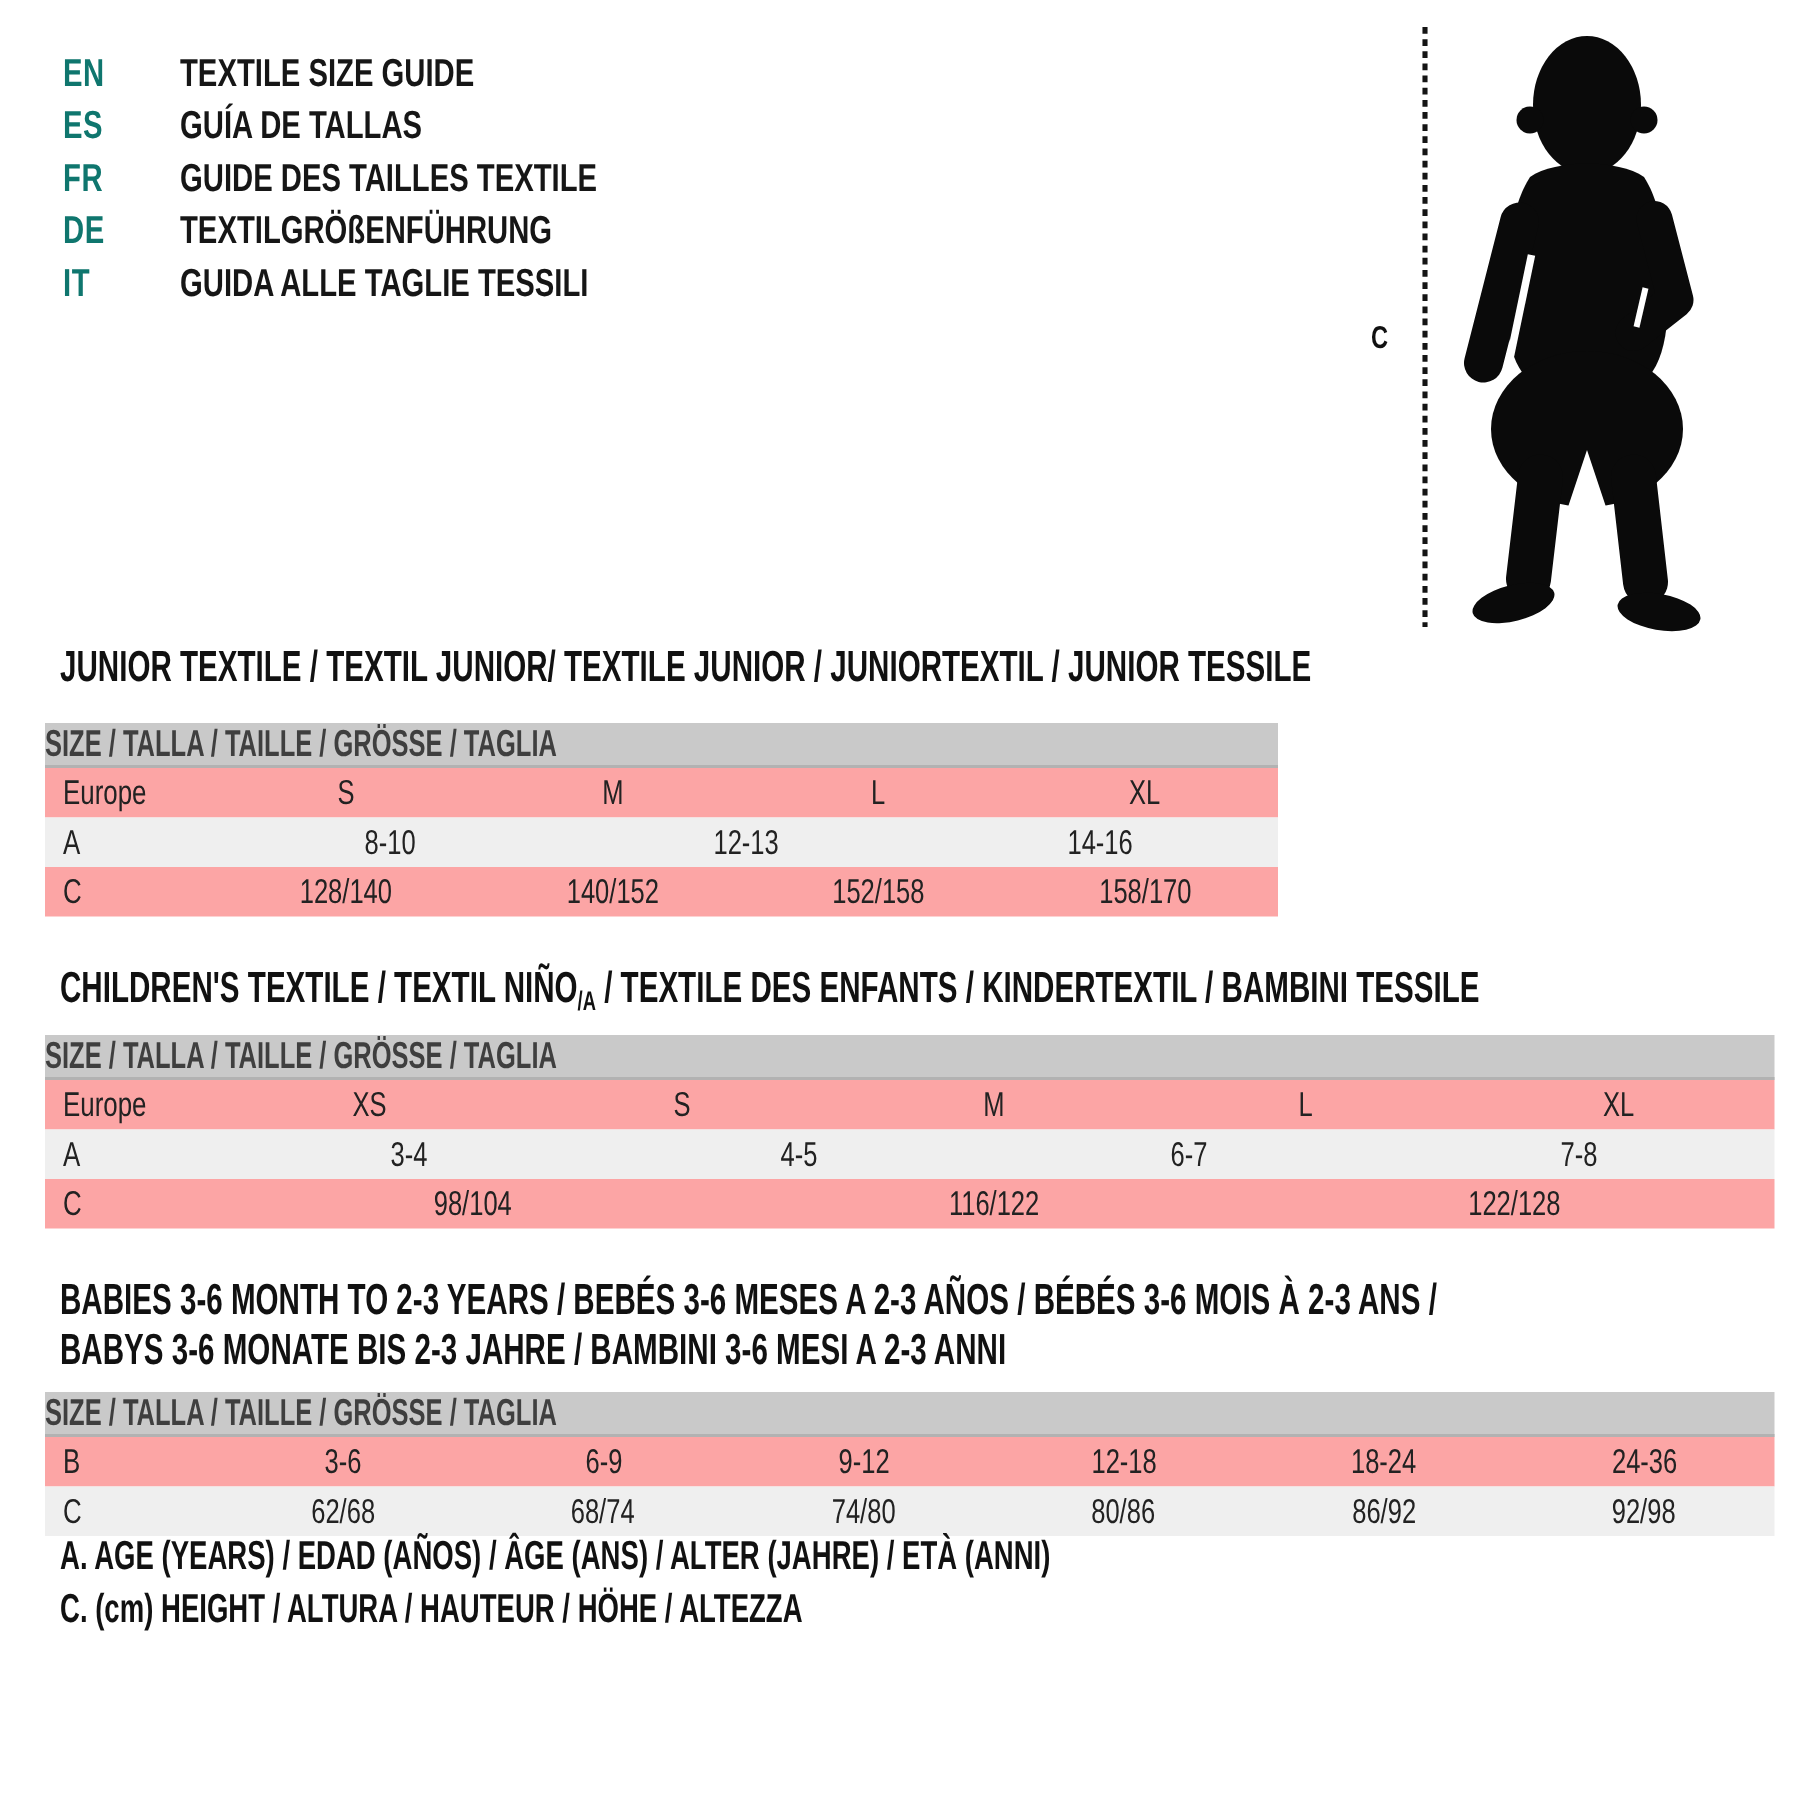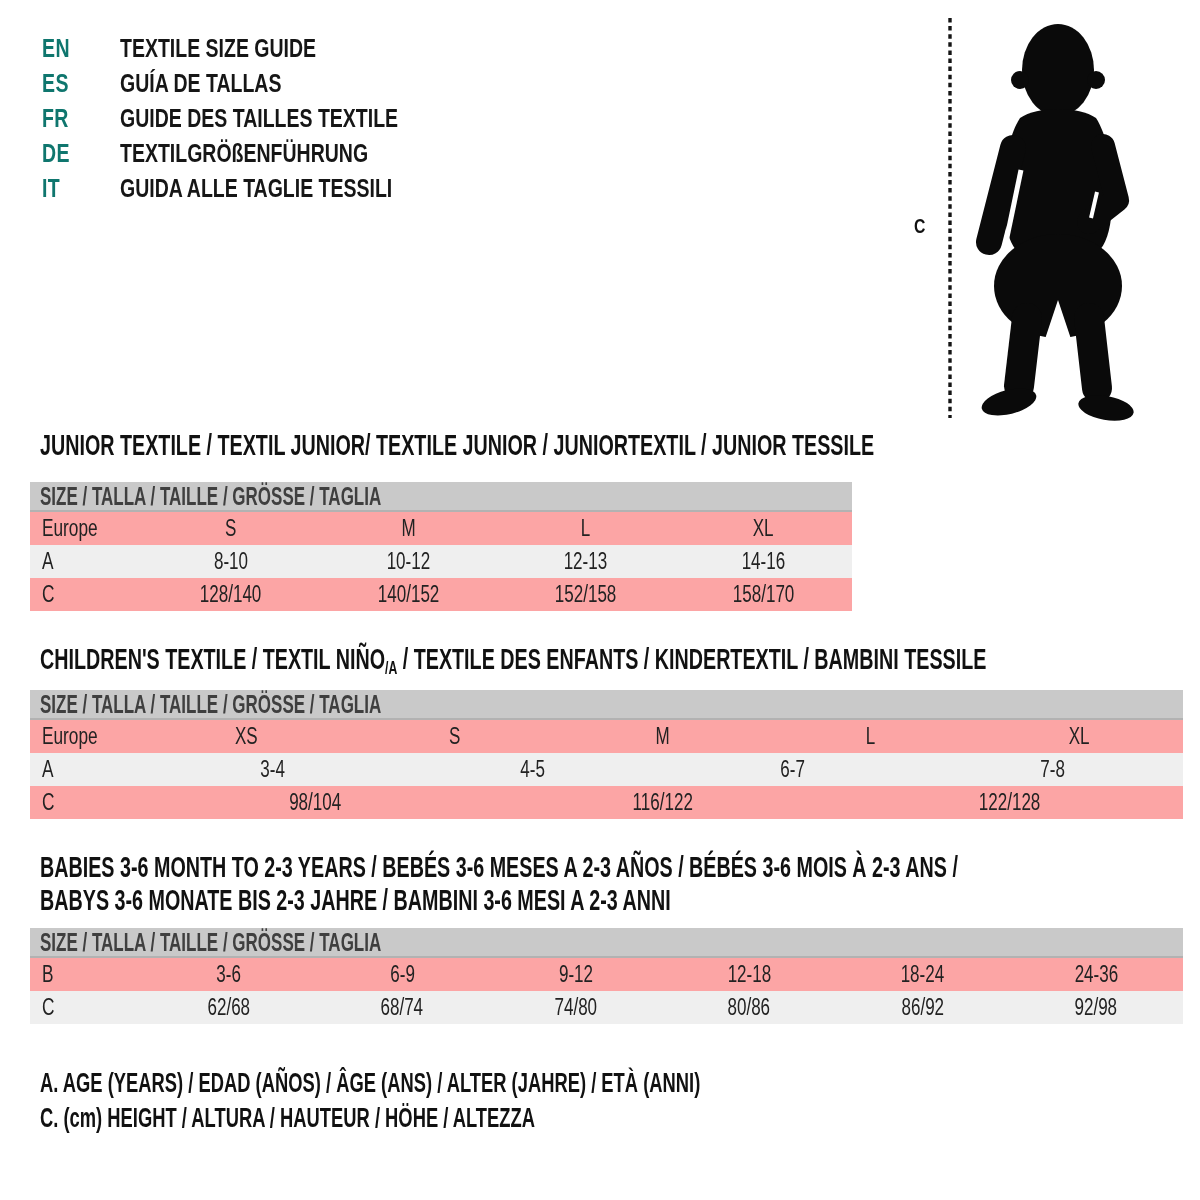--- a/index.html
+++ b/index.html
@@ -31,30 +31,30 @@
   .sub-a{font-size:0.62em;vertical-align:-0.28em;}
 
   
   .size-table{position:absolute;left:30px;}
   .t-junior{top:482px;width:822px;}
   .t-children{top:690px;width:1153px;}
   .t-babies{top:928px;width:1153px;}
   .thead{
     height:28px;line-height:28px;background:var(--header-bar-bg,#c9c9c9);
     border-bottom:2px solid var(--header-bar-border,#b0b0b0);
-    padding-left:10px;font-size:25px;font-weight:700;color:var(--header-text,#3f3f3f);
+    font-size:25px;font-weight:700;color:var(--header-text,#3f3f3f);
     white-space:nowrap;overflow:visible;
   }
   .trow{display:flex;height:33px;line-height:33px;background:#fca5a5;}
   .trow.alt{background:var(--row-alt-bg,#efefef);}
   .tlabel{flex:0 0 100px;padding-left:12px;font-size:23px;color:#222;text-align:left;}
   .tcell{flex:1;text-align:center;font-size:23px;color:#222;}
 
   
-  .legend{position:absolute;left:40px;top:1066px;}
+  .legend{position:absolute;left:40px;top:1020px;}
   .legend-line{height:35px;line-height:35px;font-size:27px;font-weight:700;color:#111;white-space:nowrap;}
 </style>
 </head>
 <body>
 
 <div class="page">
 
   <div class="languages" id="languages">
       <div class="lang-row">
         <span class="lang-code"><span class="cx75">EN</span></span>
@@ -118,21 +118,20 @@
       <div class="trow">
         <div class="tlabel"><span class="cx75">Europe</span></div>
         <div class="tcell"><span class="cxc">S</span></div>
         <div class="tcell"><span class="cxc">M</span></div>
         <div class="tcell"><span class="cxc">L</span></div>
         <div class="tcell"><span class="cxc">XL</span></div>
       </div>
       <div class="trow alt">
         <div class="tlabel"><span class="cx75">A</span></div>
         <div class="tcell"><span class="cxc">8-10</span></div>
-        <div class="tcell"><span class="cxc">10-12</span></div>
         <div class="tcell"><span class="cxc">12-13</span></div>
         <div class="tcell"><span class="cxc">14-16</span></div>
       </div>
       <div class="trow">
         <div class="tlabel"><span class="cx75">C</span></div>
         <div class="tcell"><span class="cxc">128/140</span></div>
         <div class="tcell"><span class="cxc">140/152</span></div>
         <div class="tcell"><span class="cxc">152/158</span></div>
         <div class="tcell"><span class="cxc">158/170</span></div>
       </div>

